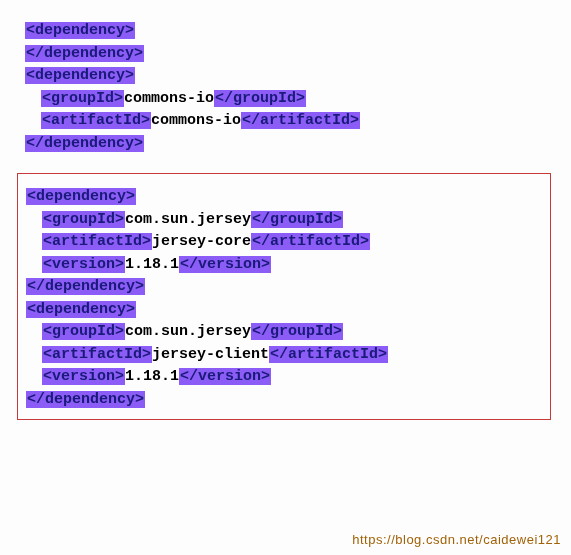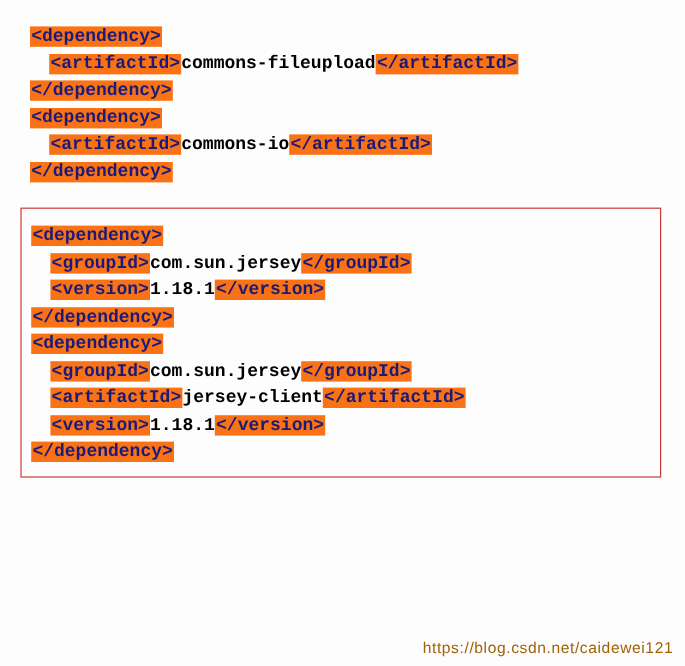--- a/index.html
+++ b/index.html
@@ -11,21 +11,21 @@
     background: #fdfdfd;
     color: #000;
     width: 571px;
     box-sizing: border-box;
   }
   .line1 { padding-left: 0px; }
   .line2 { padding-left: 16px; }
   .tag {
     color: #1a1a7a;
     font-weight: bold;
-    background: #f97316;
+    background: #8b5cf6;
     padding: 0 1px;
   }
   .txt {
     color: #000;
     font-weight: bold;
   }
   .highlight-box {
     border: 1px solid #c83a3a;
     padding: 12px 8px 8px 8px;
     margin-top: 18px;
@@ -44,35 +44,36 @@
   .cursor {
     display:inline-block;
     position: relative;
   }
 </style>
 </head>
 <body>
 
 <div>
   <div class="line1"><span class="tag">&lt;dependency&gt;</span></div>
-  <div class="line2"><span class="tag">&lt;artifactId&gt;</span><span class="txt">commons-fileupload</span><span class="tag">&lt;/artifactId&gt;</span></div>
   <div class="line1"><span class="tag">&lt;/dependency&gt;</span></div>
 </div>
 
 <div>
   <div class="line1"><span class="tag">&lt;dependency&gt;</span></div>
+  <div class="line2"><span class="tag">&lt;groupId&gt;</span><span class="txt">commons-io</span><span class="tag">&lt;/groupId&gt;</span></div>
   <div class="line2"><span class="tag">&lt;artifactId&gt;</span><span class="txt">commons-io</span><span class="tag">&lt;/artifactId&gt;</span></div>
   <div class="line1"><span class="tag">&lt;/dependency&gt;</span></div>
 </div>
 
 <div class="highlight-box">
 
   <div>
     <div class="line1"><span class="tag">&lt;dependency&gt;</span></div>
     <div class="line2"><span class="tag">&lt;groupId&gt;</span><span class="txt">com.sun.jersey</span><span class="tag">&lt;/groupId&gt;</span><span class="cursor"></span></div>
+    <div class="line2"><span class="tag">&lt;artifactId&gt;</span><span class="txt">jersey-core</span><span class="tag">&lt;/artifactId&gt;</span></div>
     <div class="line2"><span class="tag">&lt;version&gt;</span><span class="txt">1.18.1</span><span class="tag">&lt;/version&gt;</span></div>
     <div class="line1"><span class="tag">&lt;/dependency&gt;</span></div>
   </div>
 
   <div>
     <div class="line1"><span class="tag">&lt;dependency&gt;</span></div>
     <div class="line2"><span class="tag">&lt;groupId&gt;</span><span class="txt">com.sun.jersey</span><span class="tag">&lt;/groupId&gt;</span></div>
     <div class="line2"><span class="tag">&lt;artifactId&gt;</span><span class="txt">jersey-client</span><span class="tag">&lt;/artifactId&gt;</span></div>
     <div class="line2"><span class="tag">&lt;version&gt;</span><span class="txt">1.18.1</span><span class="tag">&lt;/version&gt;</span></div>
     <div class="line1"><span class="tag">&lt;/dependency&gt;</span></div>

